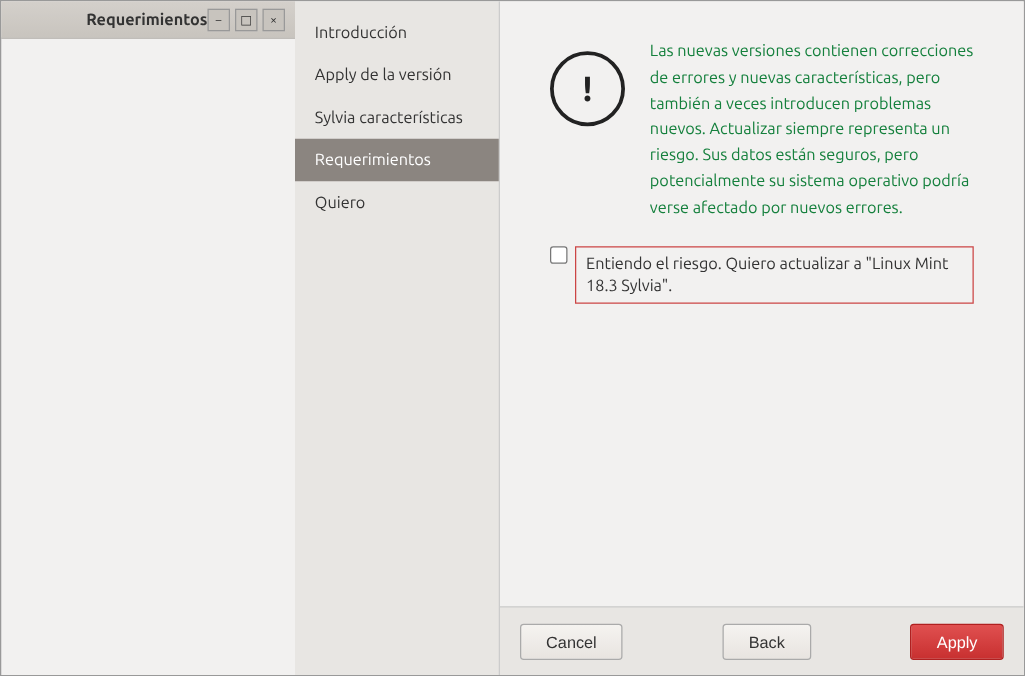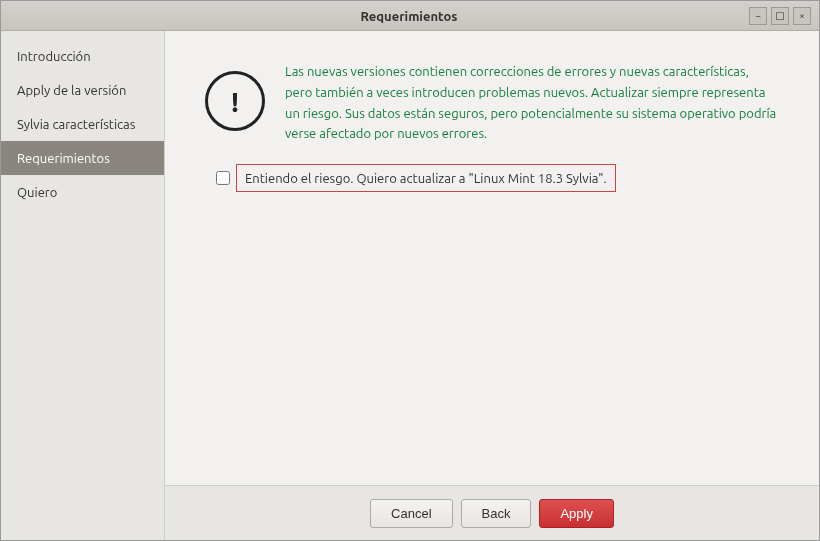--- a/index.html
+++ b/index.html
@@ -16,21 +16,21 @@
       background: #f0f0f0;
       overflow: hidden;
     }
 
     .window {
       width: 820px;
       height: 541px;
       background: #f2f1f0;
       border: 1px solid #999;
       display: flex;
-      flex-direction: column;
+      flex-direction: row;
     }
 
     .titlebar {
       background: linear-gradient(to bottom, #d4d0cb, #c8c4be);
       height: 30px;
       display: flex;
       align-items: center;
       justify-content: space-between;
       padding: 0 8px;
       border-bottom: 1px solid #b0aca6;
@@ -125,23 +125,22 @@
 
     .warning-text {
       font-size: 13px;
       color: #15803d;
       line-height: 1.6;
     }
 
     .checkbox-section {
       margin-top: 16px;
       display: flex;
-      align-items: center;
+      align-items: flex-start;
       gap: 6px;
-      margin-left: 11px;
     }
 
     .checkbox-section input[type="checkbox"] {
       width: 14px;
       height: 14px;
       cursor: pointer;
       flex-shrink: 0;
     }
 
     .checkbox-label {
@@ -152,21 +151,21 @@
       line-height: 1.4;
       cursor: pointer;
     }
 
     .button-bar {
       height: 55px;
       background: #e8e6e3;
       border-top: 1px solid #ccc;
       display: flex;
       align-items: center;
-      justify-content: center;
+      justify-content: space-between;
       padding: 16px 16px;
       gap: 8px;
       flex-shrink: 0;
     }
 
     .btn {
       padding: 6px 20px;
       font-size: 13px;
       cursor: pointer;
       border: 1px solid #aaa;

